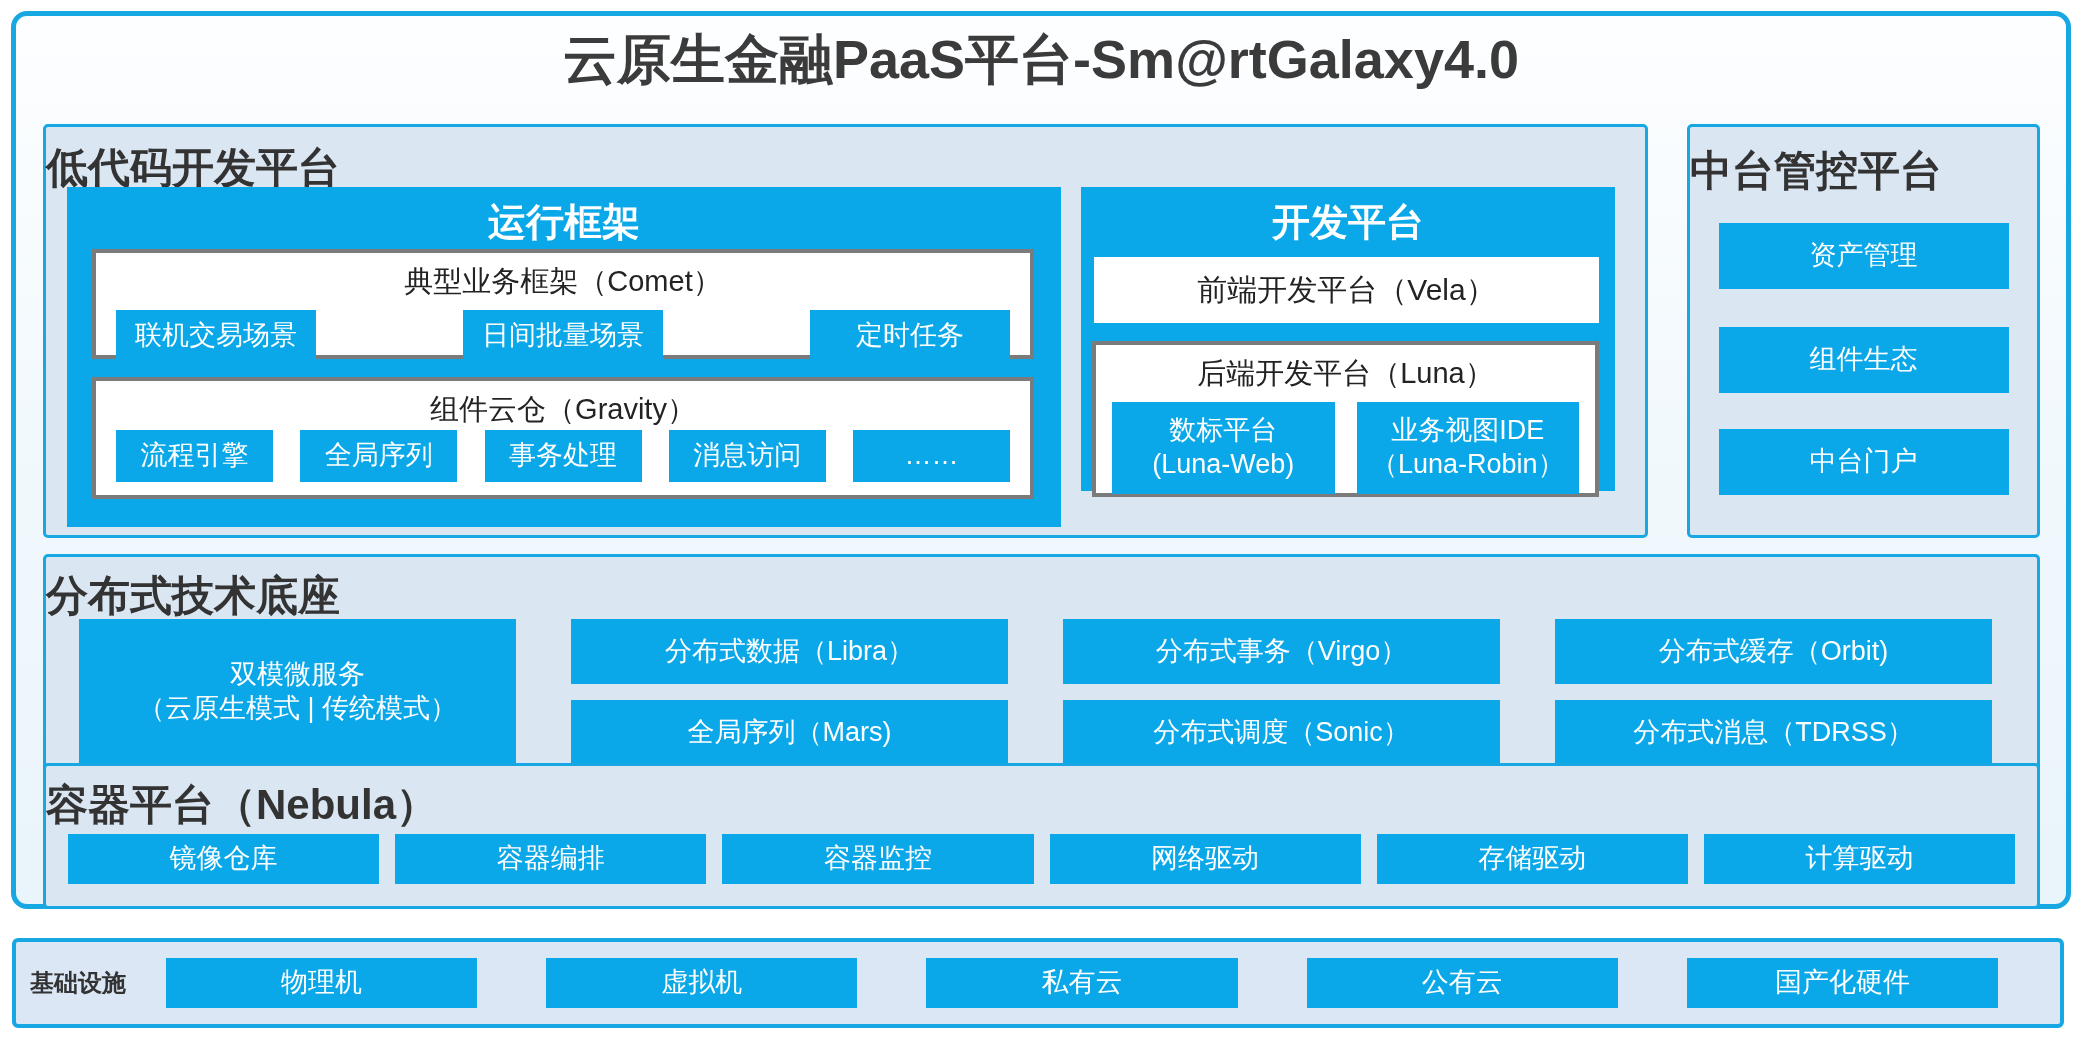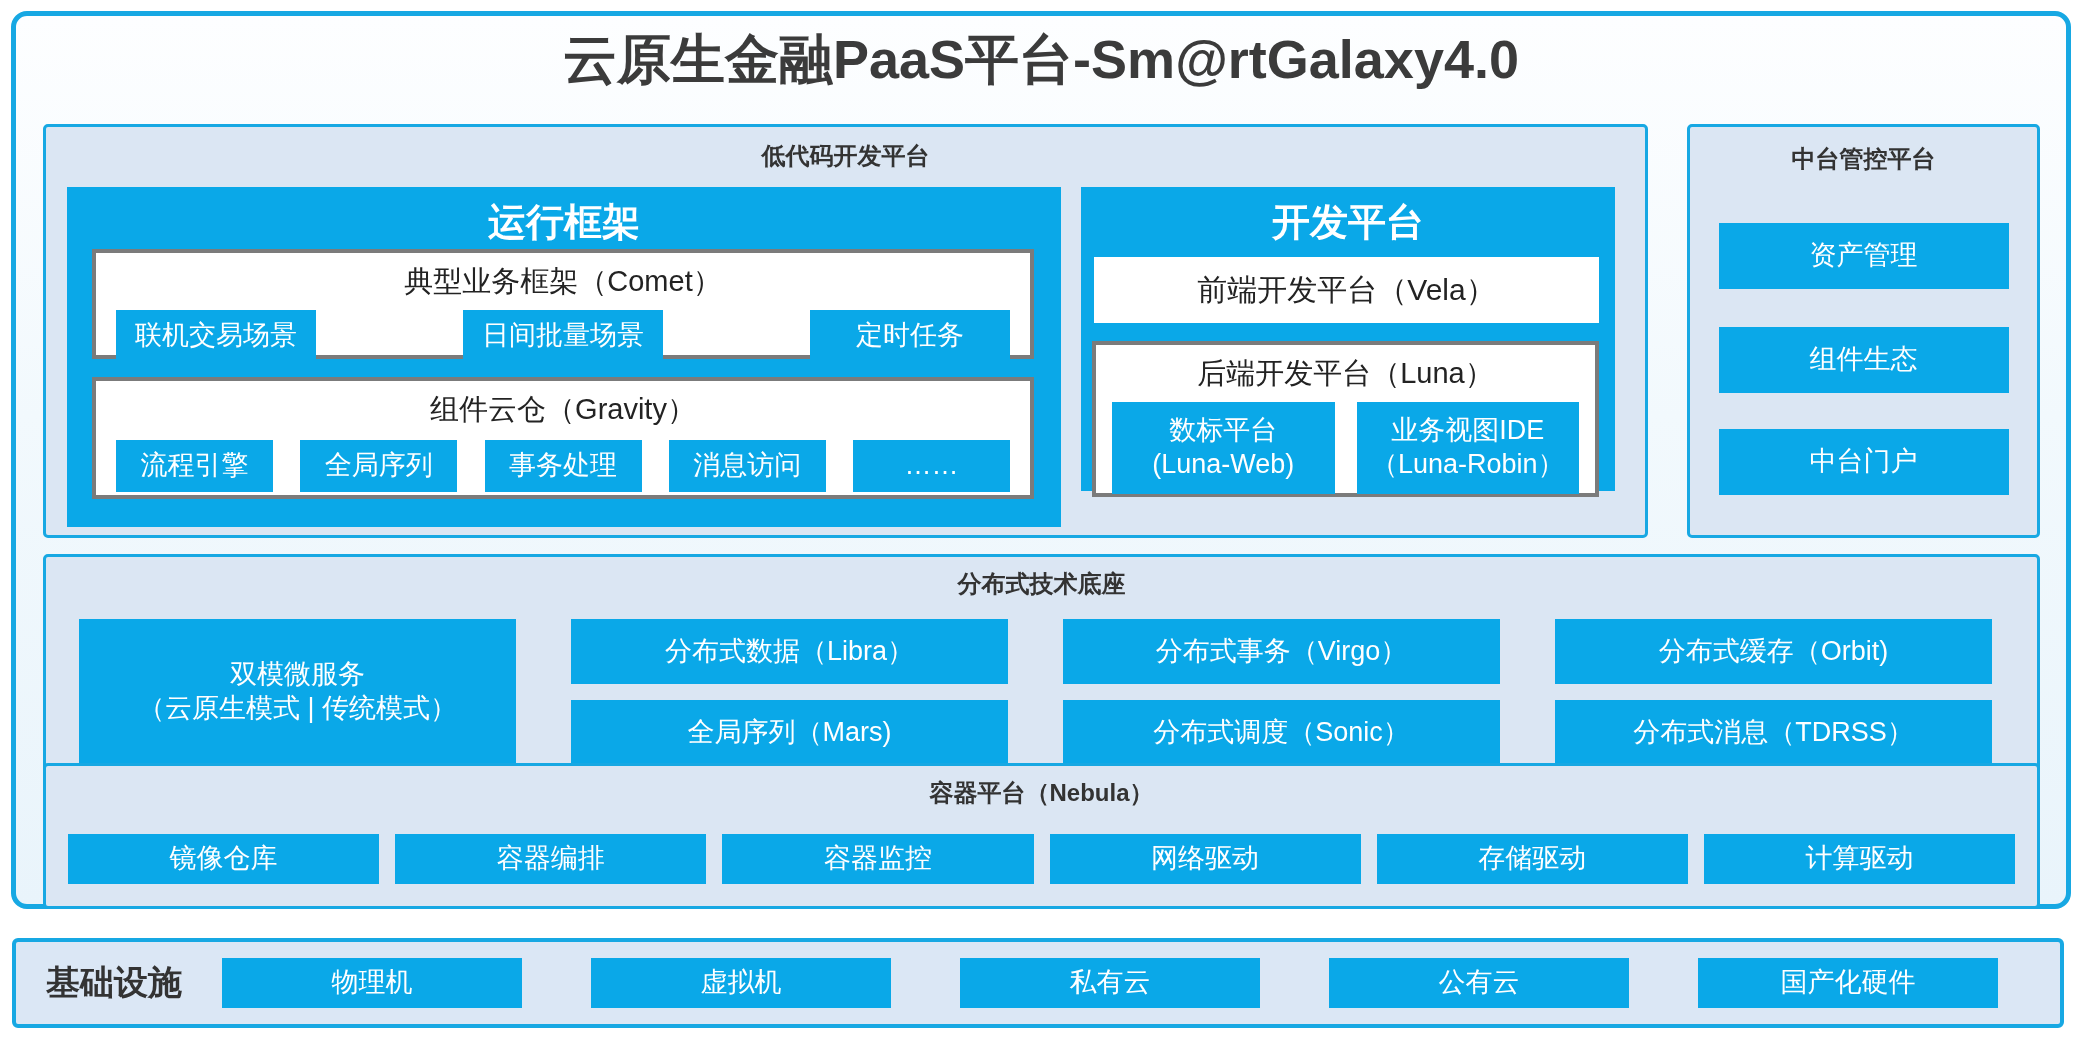--- a/index.html
+++ b/index.html
@@ -21,21 +21,21 @@
   .page-title{
     position:absolute;left:0;top:24px;width:100%;
     text-align:center;font-size:54px;font-weight:bold;color:var(--dark);
   }
 
   .section{
     position:absolute;background:var(--section-bg);
     border:3px solid var(--blue-border);border-radius:5px;
   }
   .section-title{
-    text-align:center;font-size:24px;font-weight:bold;color:#333333;
+    text-align:left;font-size:42px;font-weight:bold;color:#333333;
   }
 
   .panel{position:absolute;background:var(--blue);}
   .panel-title{
     text-align:center;font-size:38px;font-weight:bold;color:#ffffff;margin-top:10px;
   }
 
   .whitebox{position:absolute;background:#ffffff;border:4px solid var(--gray-border);}
   .whitebox-title{
     text-align:center;font-size:29px;font-weight:500;color:#232323;margin-top:9px;
@@ -48,21 +48,21 @@
   }
 
   
   .sec-lowcode{left:43px;top:124px;width:1605px;height:414px;padding-top:13px;}
   .panel-runtime{left:21px;top:60px;width:994px;height:340px;}
   .box-comet{left:25px;top:62px;width:942px;height:110px;}
   .box-gravity{left:25px;top:190px;width:942px;height:122px;}
   .btn-row{display:flex;justify-content:space-between;padding:0 20px;margin-top:8px;}
   .box-comet .btn{width:200px;height:52px;}
   .box-gravity .btn{width:157px;height:52px;}
-  .box-gravity .btn-row{margin-top:10px;}
+  .box-gravity .btn-row{margin-top:0;}
 
   .panel-dev{left:1035px;top:60px;width:534px;height:304px;}
   .box-vela{left:13px;top:70px;width:505px;height:66px;border:none;
     display:flex;align-items:center;justify-content:center;
     font-size:30px;font-weight:500;color:#232323;background:#ffffff;position:absolute;}
   .box-luna{left:11px;top:154px;width:507px;height:156px;}
   .luna-row{display:flex;gap:22px;padding:0 16px;margin-top:8px;}
   .luna-row .btn{flex:1;height:92px;flex-direction:column;}
 
   
@@ -86,21 +86,21 @@
   .sec-container{left:43px;top:763px;width:1997px;height:146px;padding-top:11px;}
   .container-row{position:absolute;left:22px;right:22px;top:68px;display:flex;gap:16px;}
   .container-row .btn{flex:1;height:50px;}
 
   
   .sec-infra{
     position:absolute;left:12px;top:938px;width:2052px;height:90px;
     background:#dbe7f5;border:4px solid var(--blue-border);border-radius:6px;
     display:flex;align-items:center;
   }
-  .infra-label{font-size:34px;font-weight:bold;color:#333333;margin-left:30px;white-space:nowrap;}
+  .infra-label{font-size:24px;font-weight:bold;color:#333333;margin-left:14px;white-space:nowrap;}
   .infra-row{flex:1;display:flex;gap:69px;margin:0 62px 0 40px;}
   .infra-row .btn{flex:1;height:50px;}
 </style>
 </head>
 <body>
 
 <div class="root">
 
   <div class="main-frame"></div>
 

